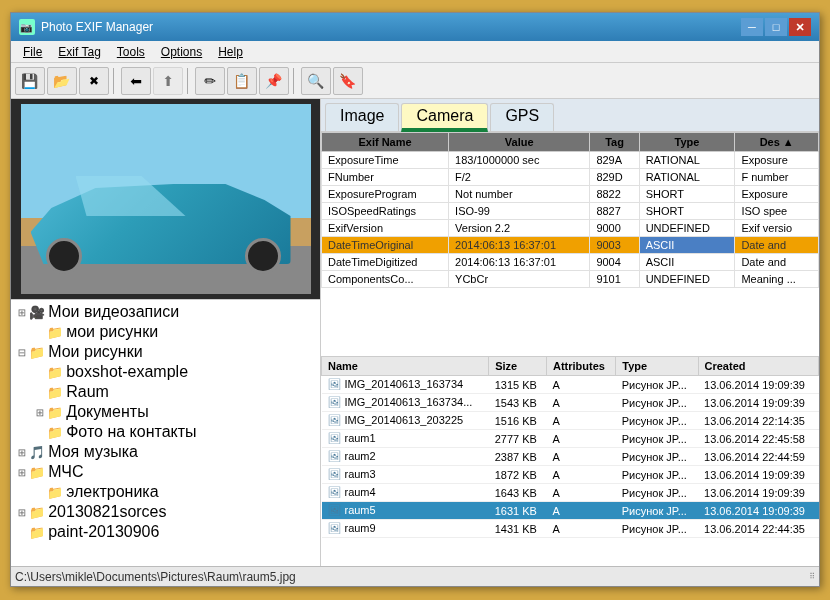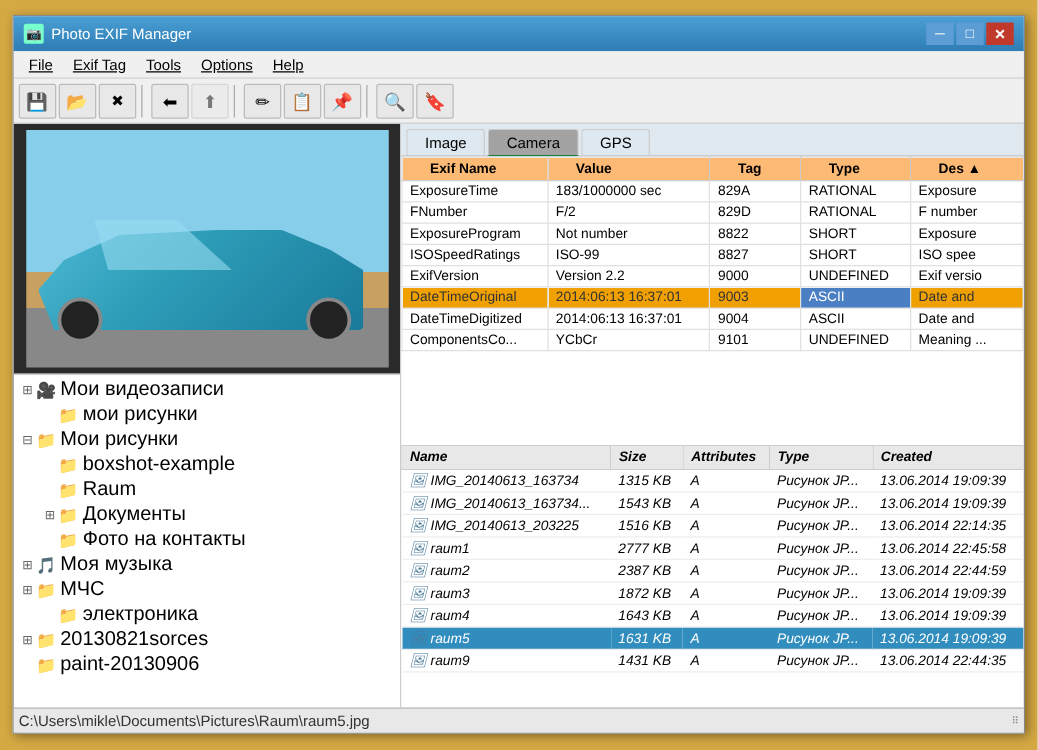--- a/index.html
+++ b/index.html
@@ -118,50 +118,50 @@
     }
 
     
     .tabs {
       display: flex; background: #e0e8f0; border-bottom: 1px solid #ccc; flex-shrink: 0;
       padding-top: 4px; padding-left: 4px; gap: 2px;
     }
     .tab {
       padding: 3px 14px; cursor: pointer; border: 1px solid #ccc;
       border-bottom: none; background: #dde8f0; border-radius: 3px 3px 0 0;
-      font-size: 12px;
+      font-size: 16px;
     }
     .tab.active {
-      background: #a3a3a3; border-bottom: 1px solid #15803d; margin-bottom: -1px; z-index: 1;
+      background: #fef9c3; border-bottom: 4px solid #15803d; margin-bottom: -1px; z-index: 1;
     }
 
     
     .exif-table-container {
       flex: 1; overflow: auto; background: white;
     }
     .exif-table {
       width: 100%; border-collapse: collapse;
     }
     .exif-table th {
-      background: #fdba74; border: 1px solid #ccc;
-      padding: 3px 22px; text-align: left; font-size: 11px;
+      background: #737373; border: 1px solid #ccc;
+      padding: 3px 10px; text-align: center; font-size: 11px;
       position: sticky; top: 0; z-index: 2;
       white-space: nowrap;
     }
     .exif-table td {
       border: 1px solid #e0e0e0; padding: 2px 6px;
       font-size: 11px; white-space: nowrap; overflow: hidden;
     }
     .exif-row-selected td { background: #f0a000 !important; color: #333; }
     .exif-row-selected td.type-col { background: #4a7fc4 !important; color: white; }
     .file-list-container {
       flex: 1; overflow: auto; background: white;
     }
     .file-list-table {
-      width: 100%; border-collapse: collapse; font-style: italic;
+      width: 100%; border-collapse: collapse;
     }
     .file-list-table th {
       background: #e8e8e8; border: 1px solid #ccc;
       padding: 3px 6px; text-align: left; font-size: 11px;
       position: sticky; top: 0; cursor: pointer; white-space: nowrap;
     }
     .file-list-table td {
       border-bottom: 1px solid #eee; padding: 2px 6px;
       font-size: 11px; white-space: nowrap;
     }

